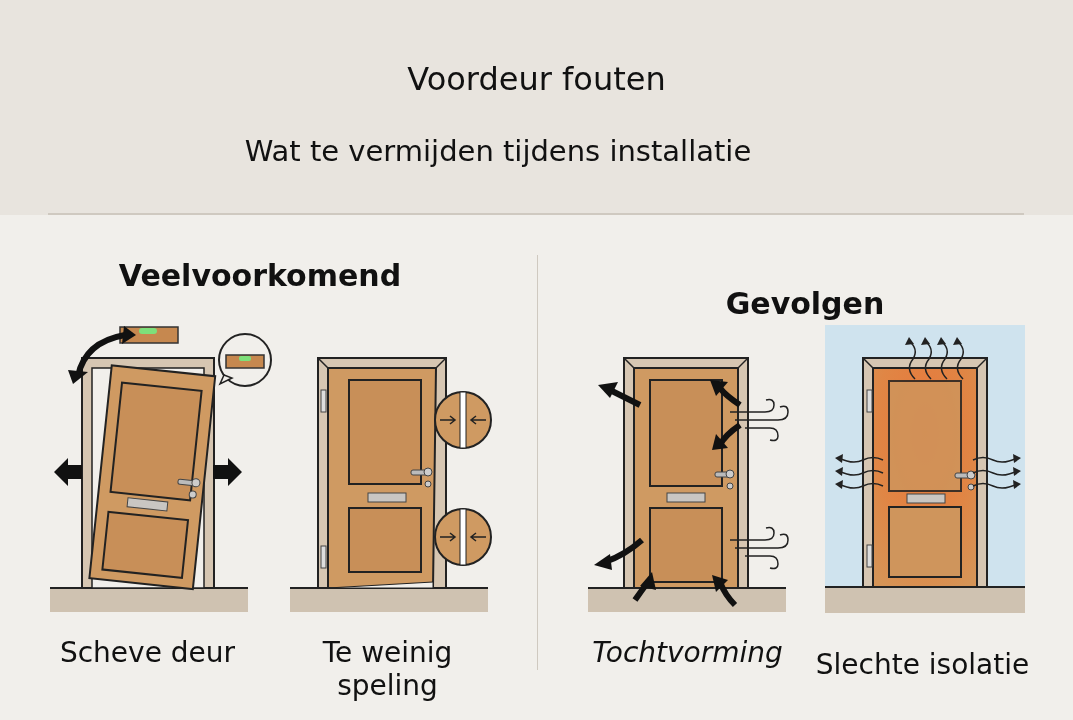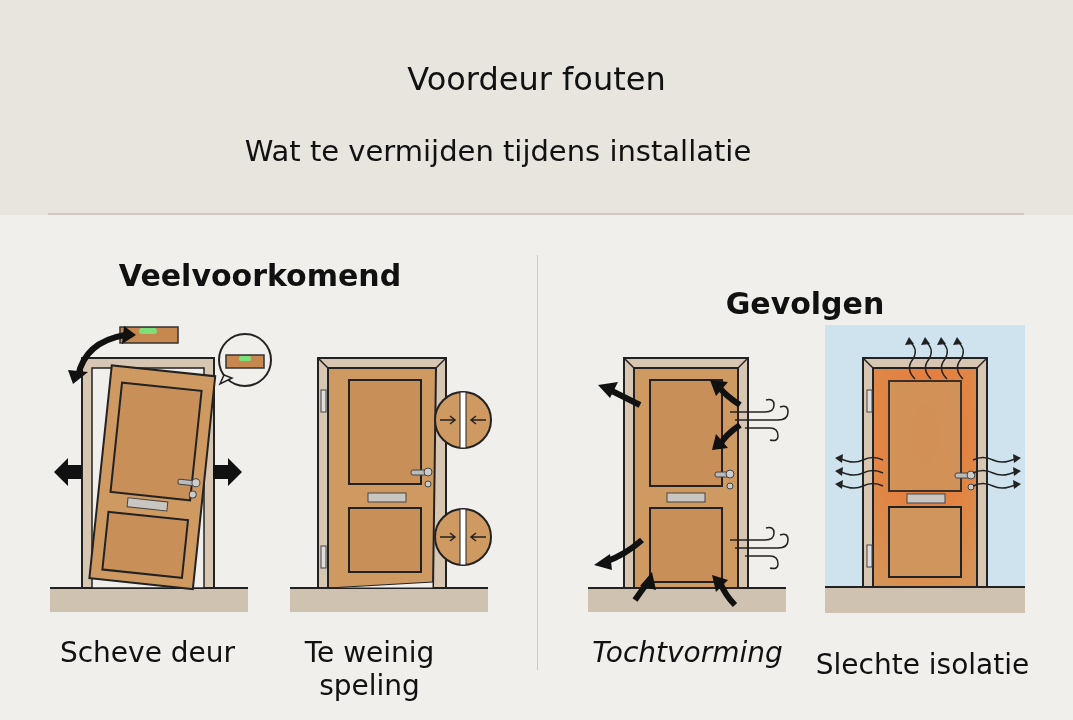--- a/index.html
+++ b/index.html
@@ -165,15 +165,15 @@
     <polygon points="10,133 18,129 17,138"></polygon>
     <polygon points="10,146 18,142 17,151"></polygon>
     <polygon points="10,159 18,155 17,164"></polygon>
     <polygon points="196,133 188,129 189,138"></polygon>
     <polygon points="196,146 188,142 189,151"></polygon>
     <polygon points="196,159 188,155 189,164"></polygon>
   </g>
 </svg>
 
 <div class="caption" style="left:40px;width:215px;">Scheve deur</div>
-<div class="caption" style="left:252px;width:235px;">Te weinig speling</div>
+<div class="caption" style="left:270px;width:235px;">Te weinig speling</div>
 <div class="caption" style="left:580px;width:215px;font-style:italic;">Tochtvorming</div>
 <div class="caption" style="left:815px;width:215px;margin-top:12px;">Slechte isolatie</div>
 
 </body></html>

